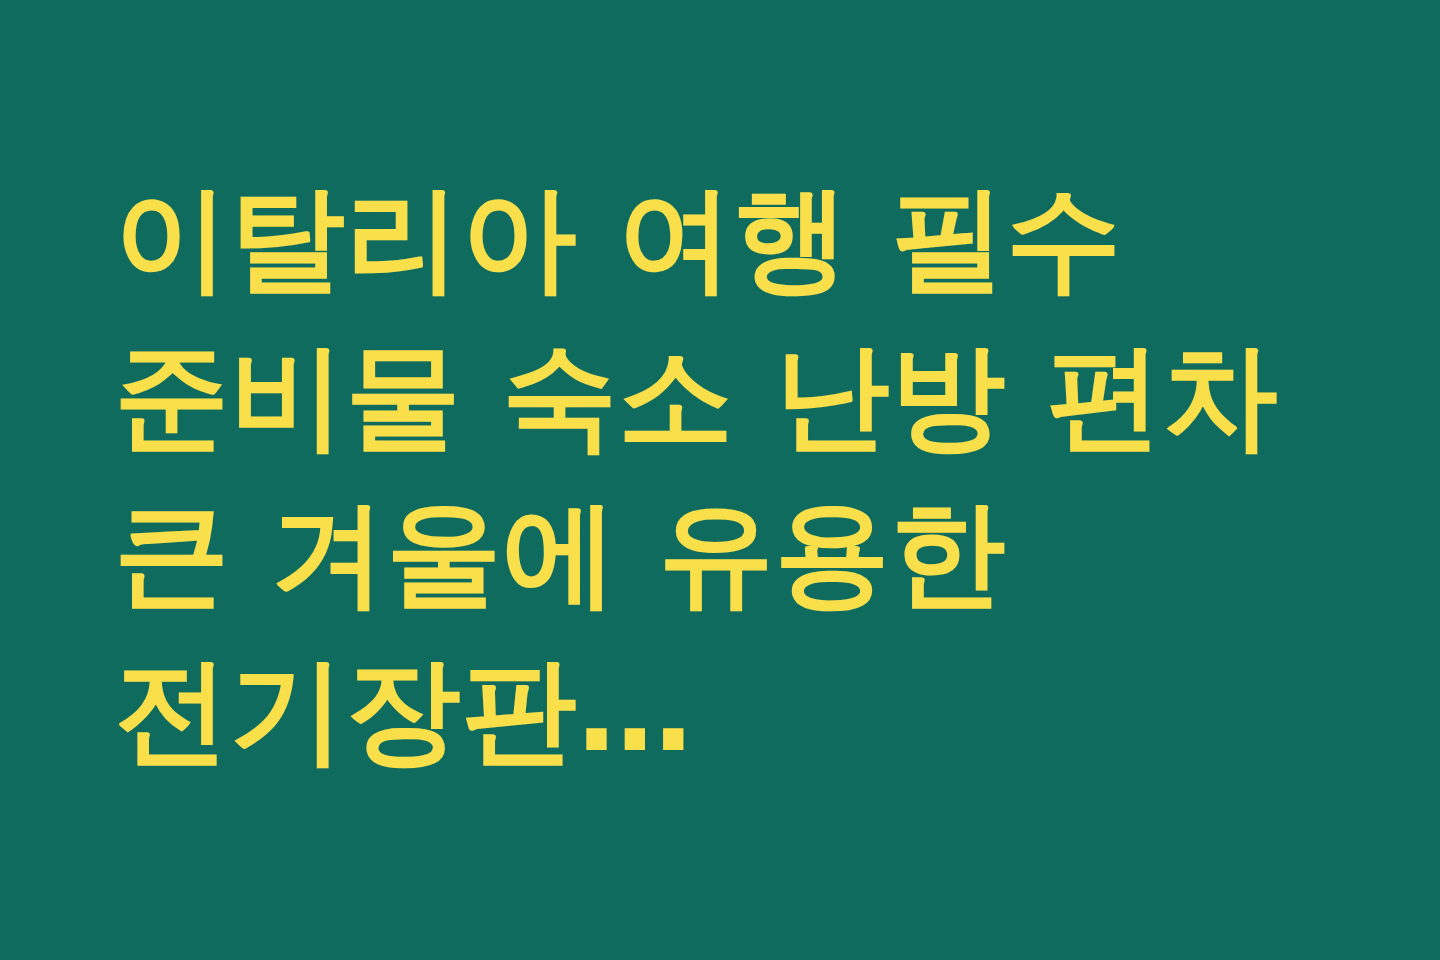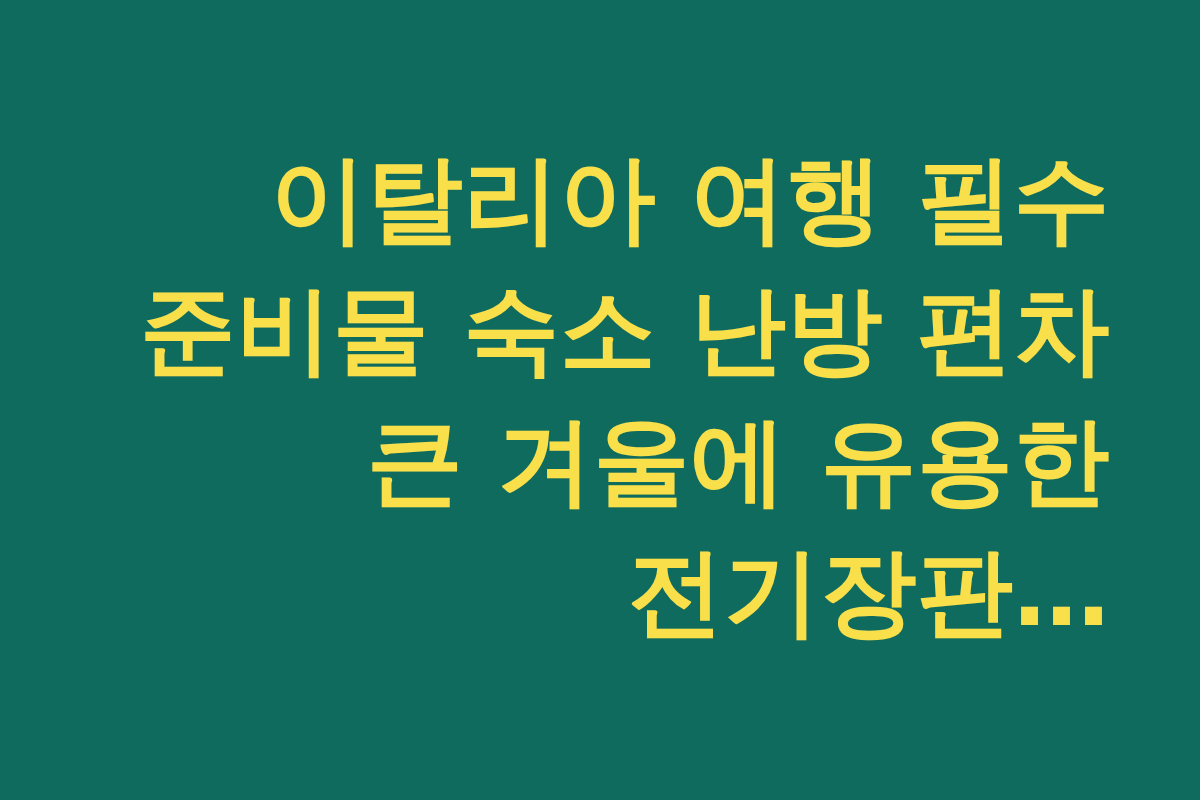--- a/index.html
+++ b/index.html
@@ -37,21 +37,21 @@
   .title-text {
     display: block;
     color: #F9E04B;
     font-family: "DejaVu Sans", "Liberation Sans", sans-serif;
     font-size: 96px;
     line-height: 131px;
     font-weight: 700;
     letter-spacing: 0.5px;
     word-break: keep-all;
     overflow-wrap: break-word;
-    text-align: right;
+    text-align: left;
     margin: 0;
     text-rendering: optimizeLegibility;
   }
 </style>
 </head>
 <body>
 
 <div class="card" style="background: rgb(16, 107, 95);">
   <div class="title-block">
     <h1 class="title-text" style="color: rgb(249, 224, 75);">이탈리아 여행 필수 준비물 숙소 난방 편차 큰 겨울에 유용한 전기장판…</h1>

